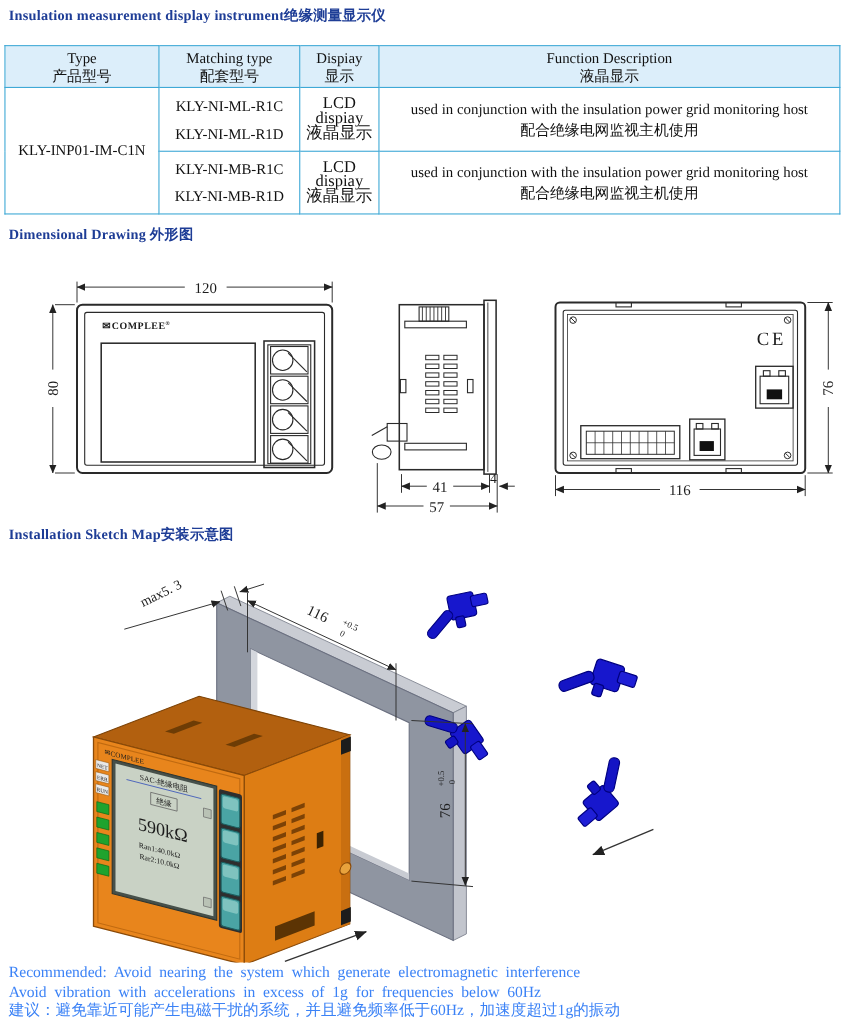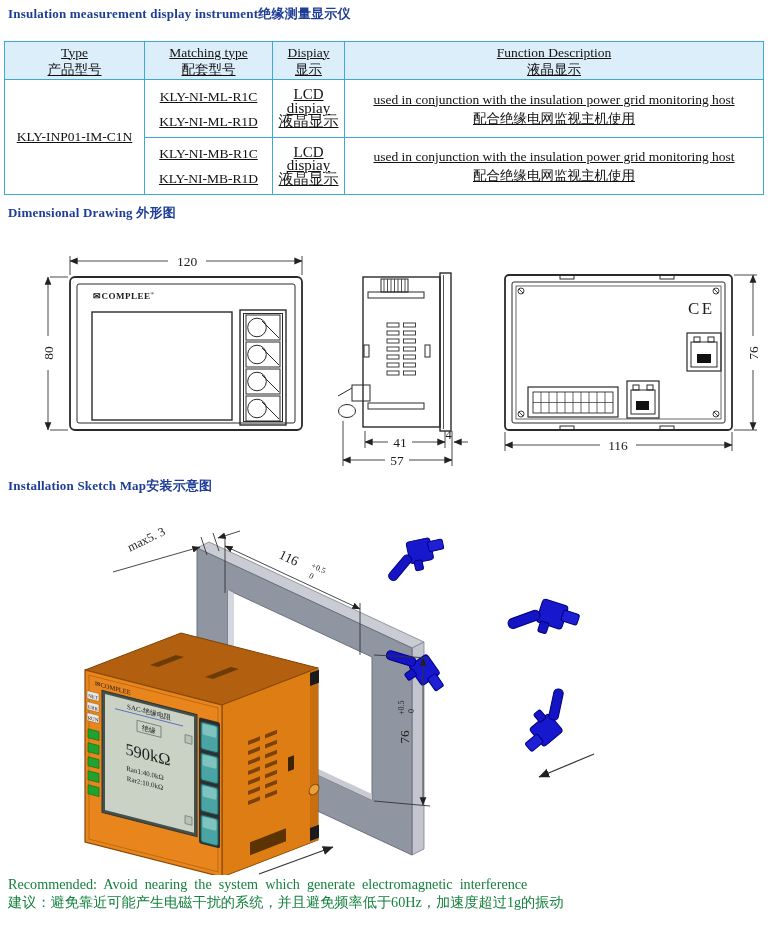--- a/index.html
+++ b/index.html
@@ -5,31 +5,31 @@
   html,body{margin:0;padding:0;background:#ffffff;}
   body{width:768px;height:933px;position:relative;overflow:hidden;
        font-family:"Liberation Serif","DejaVu Serif",serif;color:#111;}
   .heading{position:absolute;left:8px;font-size:13px;font-weight:bold;color:#1e3d96;
            letter-spacing:0.2px;white-space:nowrap;}
   #title{top:5px;}
   #h-dim{top:204px;}
   #h-inst{top:477px;}
   table.spec{position:absolute;left:4px;top:41px;width:759px;border-collapse:collapse;
              table-layout:fixed;font-size:13.5px;}
-  table.spec td{border:1.6px solid #3fa9d6;text-align:center;vertical-align:middle;padding:0;text-decoration:underline;}
+  table.spec td{border:1.6px solid #3fa9d6;text-align:center;vertical-align:middle;padding:0;}
   table.spec tr.hdr td{background:#dceefa;height:37px;line-height:17px;font-size:13.5px;}
   .c1{width:139px;} .c2{width:127px;} .c3{width:71px;} .c4{width:418px;}
   td.func{text-align:left;padding-left:10px;line-height:19px;font-size:13.5px;}
   td.disp{font-size:15px;line-height:13.5px;}
   td.match{line-height:25px;}
   .rowA{height:58px;} .rowB{height:57px;}
   svg text{font-family:"Liberation Serif","DejaVu Serif",serif;fill:#1c1c1c;}
   #svg-dim{position:absolute;left:0;top:235px;}
   #svg-inst{position:absolute;left:0;top:505px;}
-  #footer{position:absolute;left:8px;top:876px;font-size:14.2px;line-height:17.6px;color:#15803d;}
+  #footer{position:absolute;left:8px;top:876px;font-size:14.2px;line-height:17.6px;color:#3b82f6;}
   #footer .en{word-spacing:3.5px;}
 </style>
 </head>
 <body>
 
 <div class="heading" id="title">Insulation measurement display instrument绝缘测量显示仪</div>
 
 <table class="spec">
   <tbody>
       <tr class="hdr">
@@ -388,14 +388,15 @@
         <text x="24" y="5" font-size="8">0</text>
       </g>
     </g>
     <line x1="594" y1="249" x2="539" y2="272" stroke-width="1.2" marker-end="url(#arrI)"></line>
     <line x1="259" y1="369" x2="333" y2="342" stroke-width="1.2" marker-end="url(#arrI)"></line>
   </g>
 </svg>
 
 <div id="footer">
   <div class="en">Recommended: Avoid nearing the system which generate electromagnetic interference</div>
+  <div class="en">Avoid vibration with accelerations in excess of 1g for frequencies below 60Hz</div>
   <div>建议：避免靠近可能产生电磁干扰的系统，并且避免频率低于60Hz，加速度超过1g的振动</div>
 </div>
 
 </body></html>

